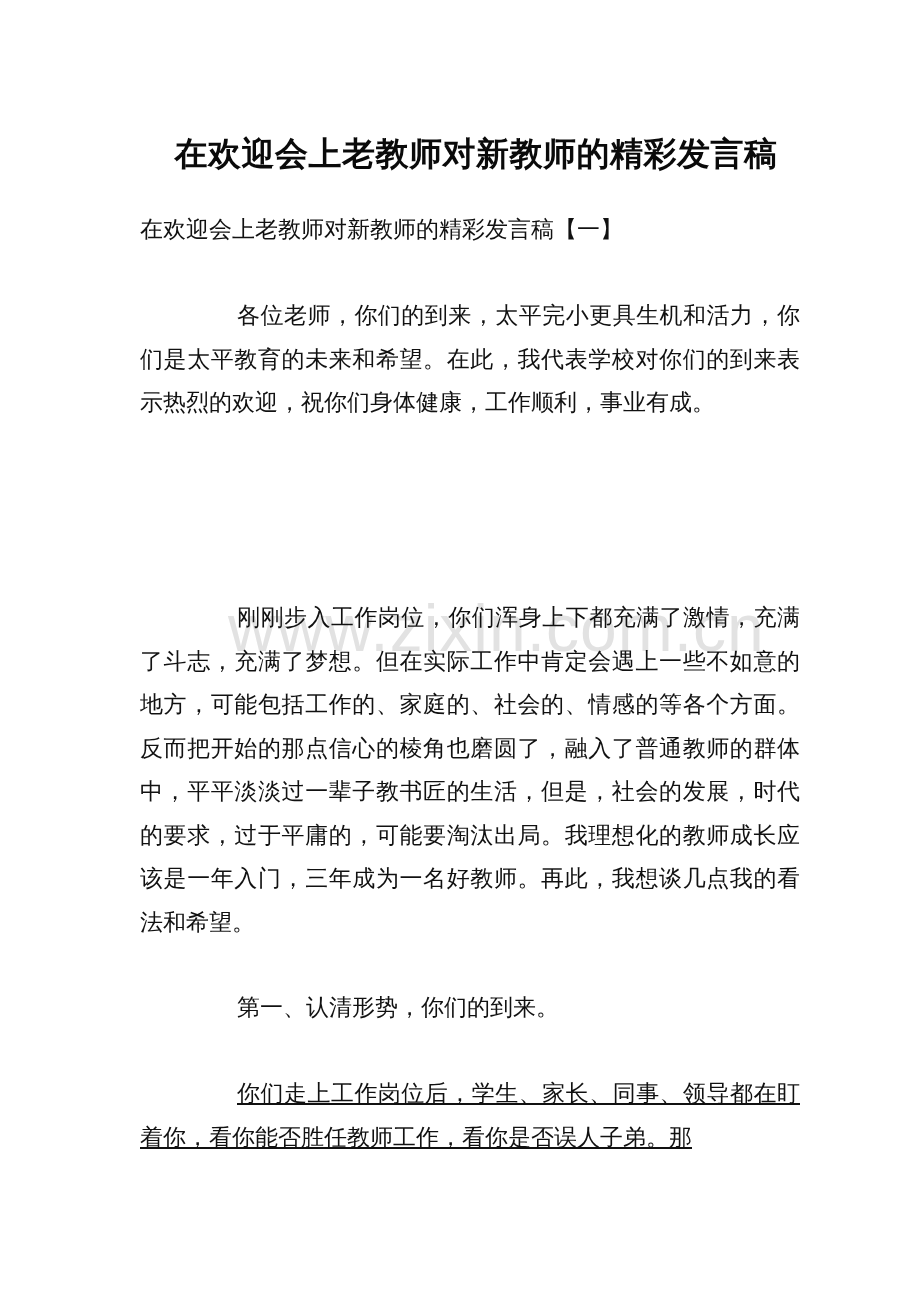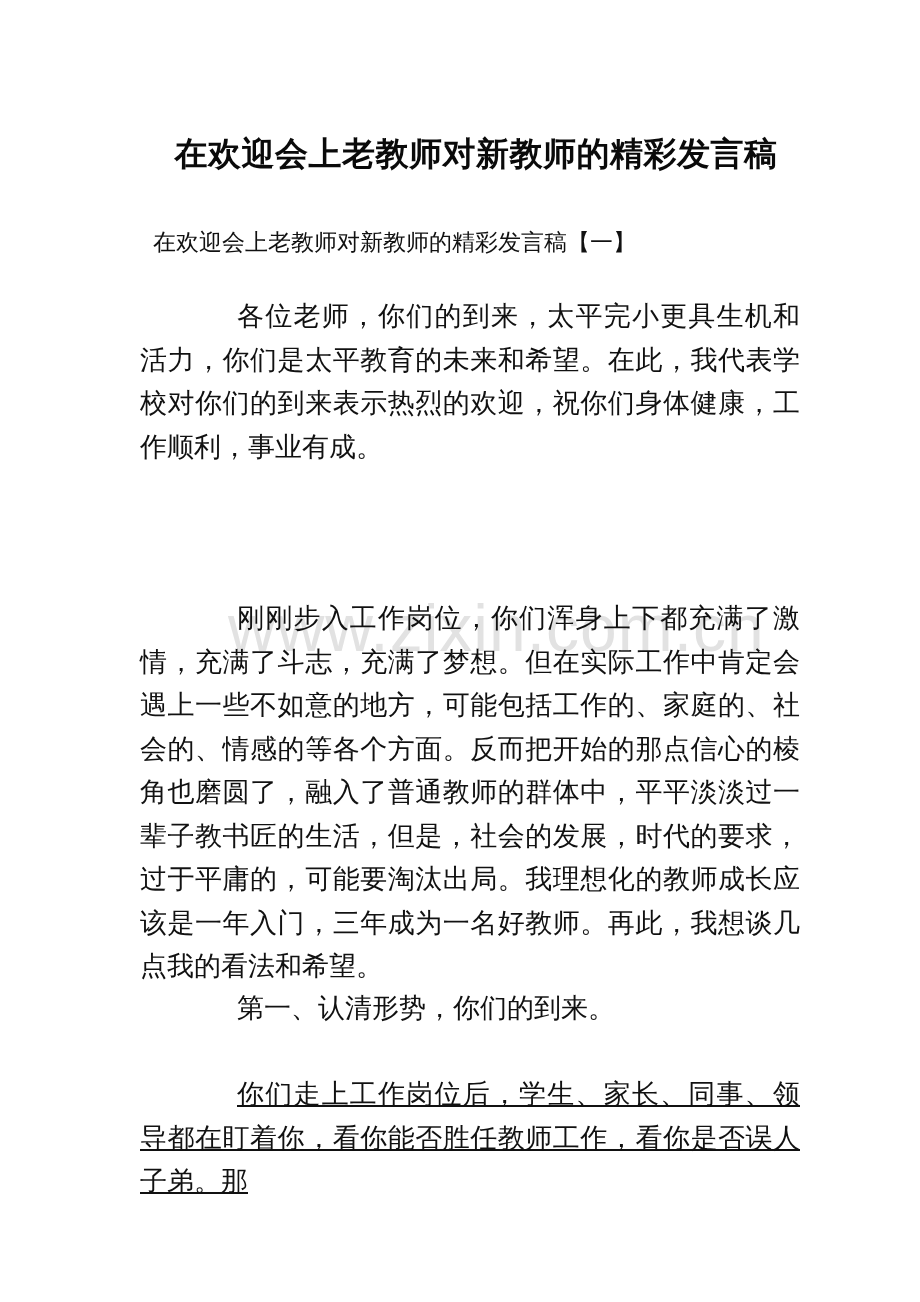--- a/index.html
+++ b/index.html
@@ -37,29 +37,29 @@
   }
   .subtitle {
     position: absolute;
     left: 140px;
     top: 209px;
     width: 660px;
     font-family: "DejaVu Serif", "Liberation Serif", serif;
     font-size: 23px;
     line-height: 40px;
     color: #111111;
-    margin: 13px;
+    margin: 0;
     white-space: nowrap;
   }
   .para {
     position: absolute;
     left: 140px;
     width: 660px;
     font-family: "DejaVu Serif", "Liberation Serif", serif;
-    font-size: 27px;
+    font-size: 23px;
     line-height: 43.5px;
     color: #111111;
     margin: 0;
     text-indent: 97px;
     text-align: justify;
   }
   .watermark {
     position: absolute;
     left: 228px;
     top: 588px;

